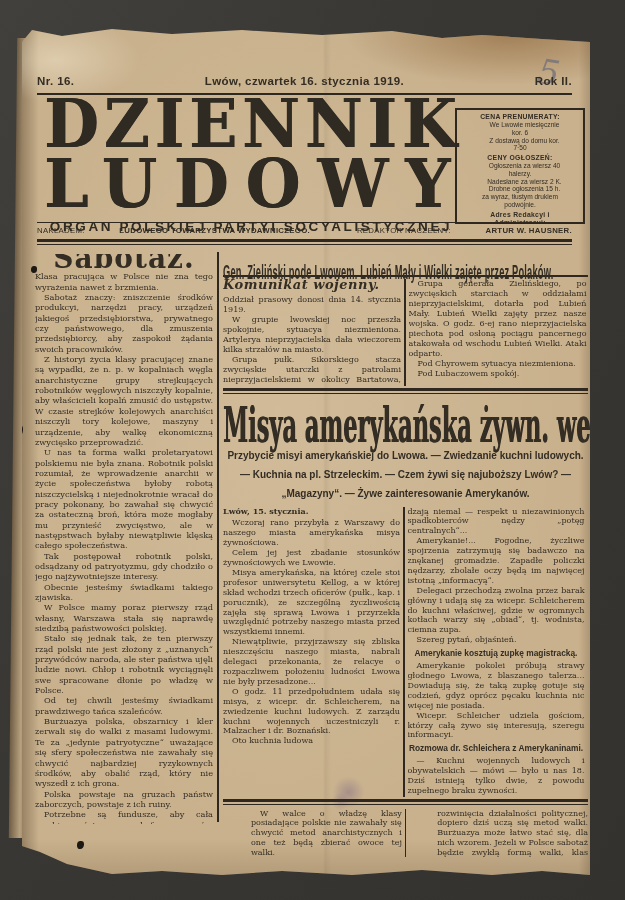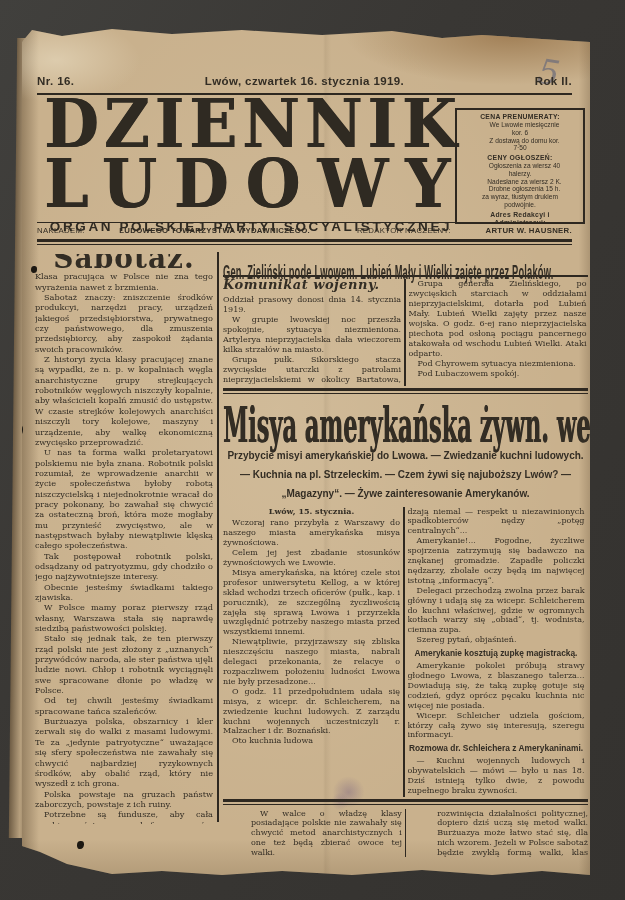--- a/index.html
+++ b/index.html
@@ -54,21 +54,21 @@
     font-family:"Liberation Sans",sans-serif;font-size:7.8px;letter-spacing:.3px;}
   .publisher-row b{font-weight:bold;padding-left:32px;}
   .rule-double{border-top:3px solid #2e2820;border-bottom:1.5px solid #2e2820;height:2px;}
   .rule-pub-bottom{position:absolute;top:213px;left:15px;right:18px;}
   
   .textcol .blk, .misya-col .blk, .strip-col .blk{margin:0;text-align:justify;}
   .blk.p{text-indent:9px;}
   .blk.p0{text-indent:0;}
   .blk.subhead{text-align:center;font-family:"Liberation Sans",sans-serif;font-weight:bold;
     font-size:8.4px;margin:4px 0 2px;text-indent:0;}
-  .blk.dateline{text-align:center;font-weight:bold;margin:0 0 2px;text-indent:0;}
+  .blk.dateline{text-align:left;font-weight:bold;margin:0 0 2px;text-indent:0;}
   .col-left{position:absolute;left:13px;top:228px;width:178px;height:570px;overflow:hidden;
     font-size:8.2px;line-height:10.35px;}
   .sabotaz-title{margin:0 0 7px;text-align:center;font-size:28px;font-weight:bold;
     font-family:"DejaVu Serif",serif;letter-spacing:1px;transform:scaleY(1.05);}
   .vrule{position:absolute;background:#2e2820;}
   .vrule-main{left:195px;top:226px;width:1.5px;height:570px;}
   .right-area{position:absolute;left:201px;top:226px;width:365px;}
   .gen-headline{margin:0;height:23px;overflow:visible;}
   .condense1{display:inline-block;white-space:nowrap;font-family:"Liberation Sans",sans-serif;
     font-weight:bold;font-size:15.5px;transform:scale(.60,1.25);transform-origin:left top;
@@ -147,21 +147,21 @@
       <h1 class="sabotaz-title">Sabotaż.</h1>
       <div class="textcol">
           <p class="blk p0">Klasa pracująca w Polsce nie zna tego wyrażenia nawet z brzmienia.</p>
           <p class="blk p">Sabotaż znaczy: zniszczenie środków produkcyi, narzędzi pracy, urządzeń jakiegoś przedsiębiorstwa, prywatnego czy państwowego, dla zmuszenia przedsiębiorcy, aby zaspokoił żądania swoich pracowników.</p>
           <p class="blk p">Z historyi życia klasy pracującej znane są wypadki, że n. p. w kopalniach węgla anarchistyczne grupy strejkujących robotników węglowych niszczyły kopalnie, aby właścicieli kopalń zmusić do ustępstw. W czasie strejków kolejowych anarchiści niszczyli tory kolejowe, maszyny i urządzenie, aby walkę ekonomiczną zwycięsko przeprowadzić.</p>
           <p class="blk p">U nas ta forma walki proletaryatowi polskiemu nie była znana. Robotnik polski rozumiał, że wprowadzenie anarchii w życie społeczeństwa byłoby robotą niszczycielską i niejednokrotnie wracał do pracy pokonany, bo zawahał się chwycić za ostateczną broń, która może mogłaby mu przynieść zwycięstwo, ale w następstwach byłaby niewątpliwie klęską całego społeczeństwa.</p>
           <p class="blk p">Tak postępował robotnik polski, odsądzany od patryotyzmu, gdy chodziło o jego najżywotniejsze interesy.</p>
           <p class="blk p">Obecnie jesteśmy świadkami takiego zjawiska.</p>
           <p class="blk p">W Polsce mamy poraz pierwszy rząd własny, Warszawa stała się naprawdę siedzibą państwowości polskiej.</p>
           <p class="blk p">Stało się jednak tak, że ten pierwszy rząd polski nie jest złożony z „uznanych“ przywódców naroda, ale ster państwa ujęli ludzie nowi. Chłop i robotnik wyciągnęli swe spracowane dłonie po władzę w Polsce.</p>
-          <p class="blk p">Od tej chwili jesteśmy świadkami spracowane tańca szaleńców.</p>
+          <p class="blk p">Od tej chwili jesteśmy świadkami prawdziwego tańca szaleńców.</p>
           <p class="blk p">Burżuazya polska, obszarnicy i kler zerwali się do walki z masami ludowymi. Te za „jedynie patryotyczne“ uważające się sfery społeczeństwa nie zawahały się chwycić najbardziej ryzykownych środków, aby obalić rząd, który nie wyszedł z ich grona.</p>
           <p class="blk p">Polska powstaje na gruzach państw zaborczych, powstaje z ich ruiny.</p>
           <p class="blk p">Potrzebne są fundusze, aby cała machina państwowa mogła funcyonować.</p>
         </div>
     </div>
     <div class="vrule vrule-main"></div>
 
     <div class="right-area">
       <h2 class="gen-headline"><span class="condense1">Gen. Zieliński pode Lwowem. Lubień Mały i Wielki zajęte przez Polaków.</span></h2>
       <div class="rule gen-underline"></div>

